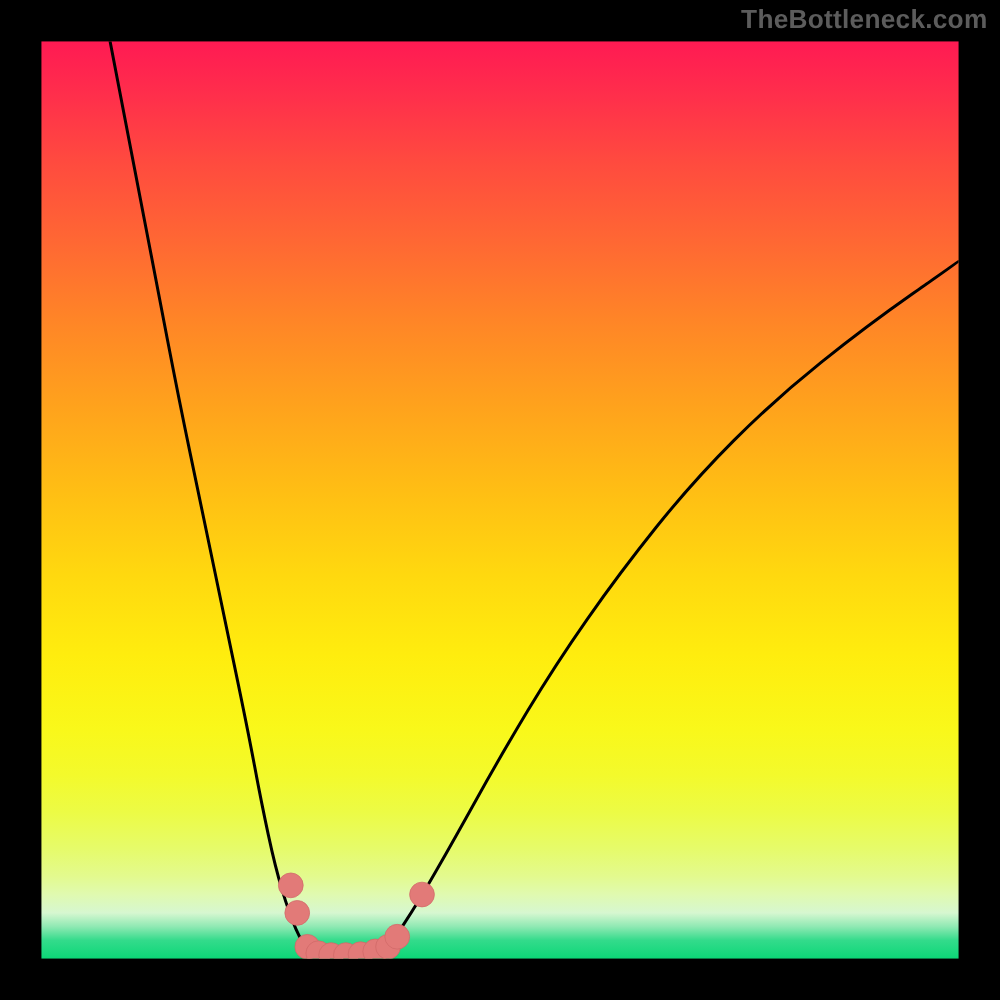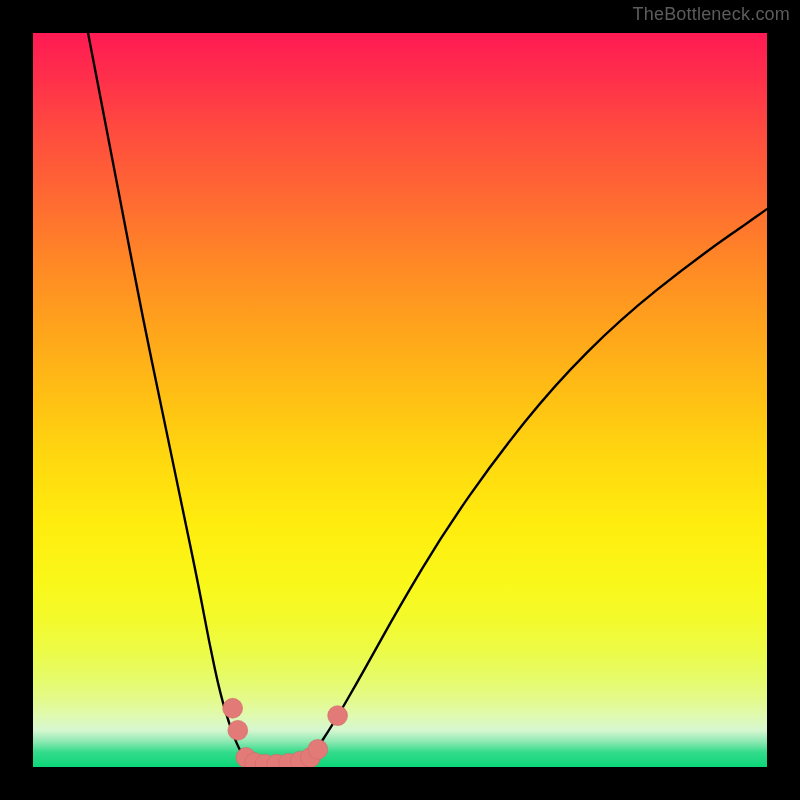--- a/index.html
+++ b/index.html
@@ -61,22 +61,22 @@
     left: 0;
     top: 0;
     width: 100%;
     height: 100%;
   }
   .watermark {
     position: absolute;
     top: 4px;
     right: 10px;
     color: #5c5c5c;
-    font-size: 18px;
-    font-weight: 400;
+    font-size: 21px;
+    font-weight: 700;
     letter-spacing: 0.2px;
   }
 </style>
 </head>
 <body>
 
 <div class="frame">
   <div class="plot-area">
     <div class="gradient-bg"></div>
     <svg class="curve-layer" id="curve-svg" viewBox="0 0 734 734" preserveAspectRatio="none">

